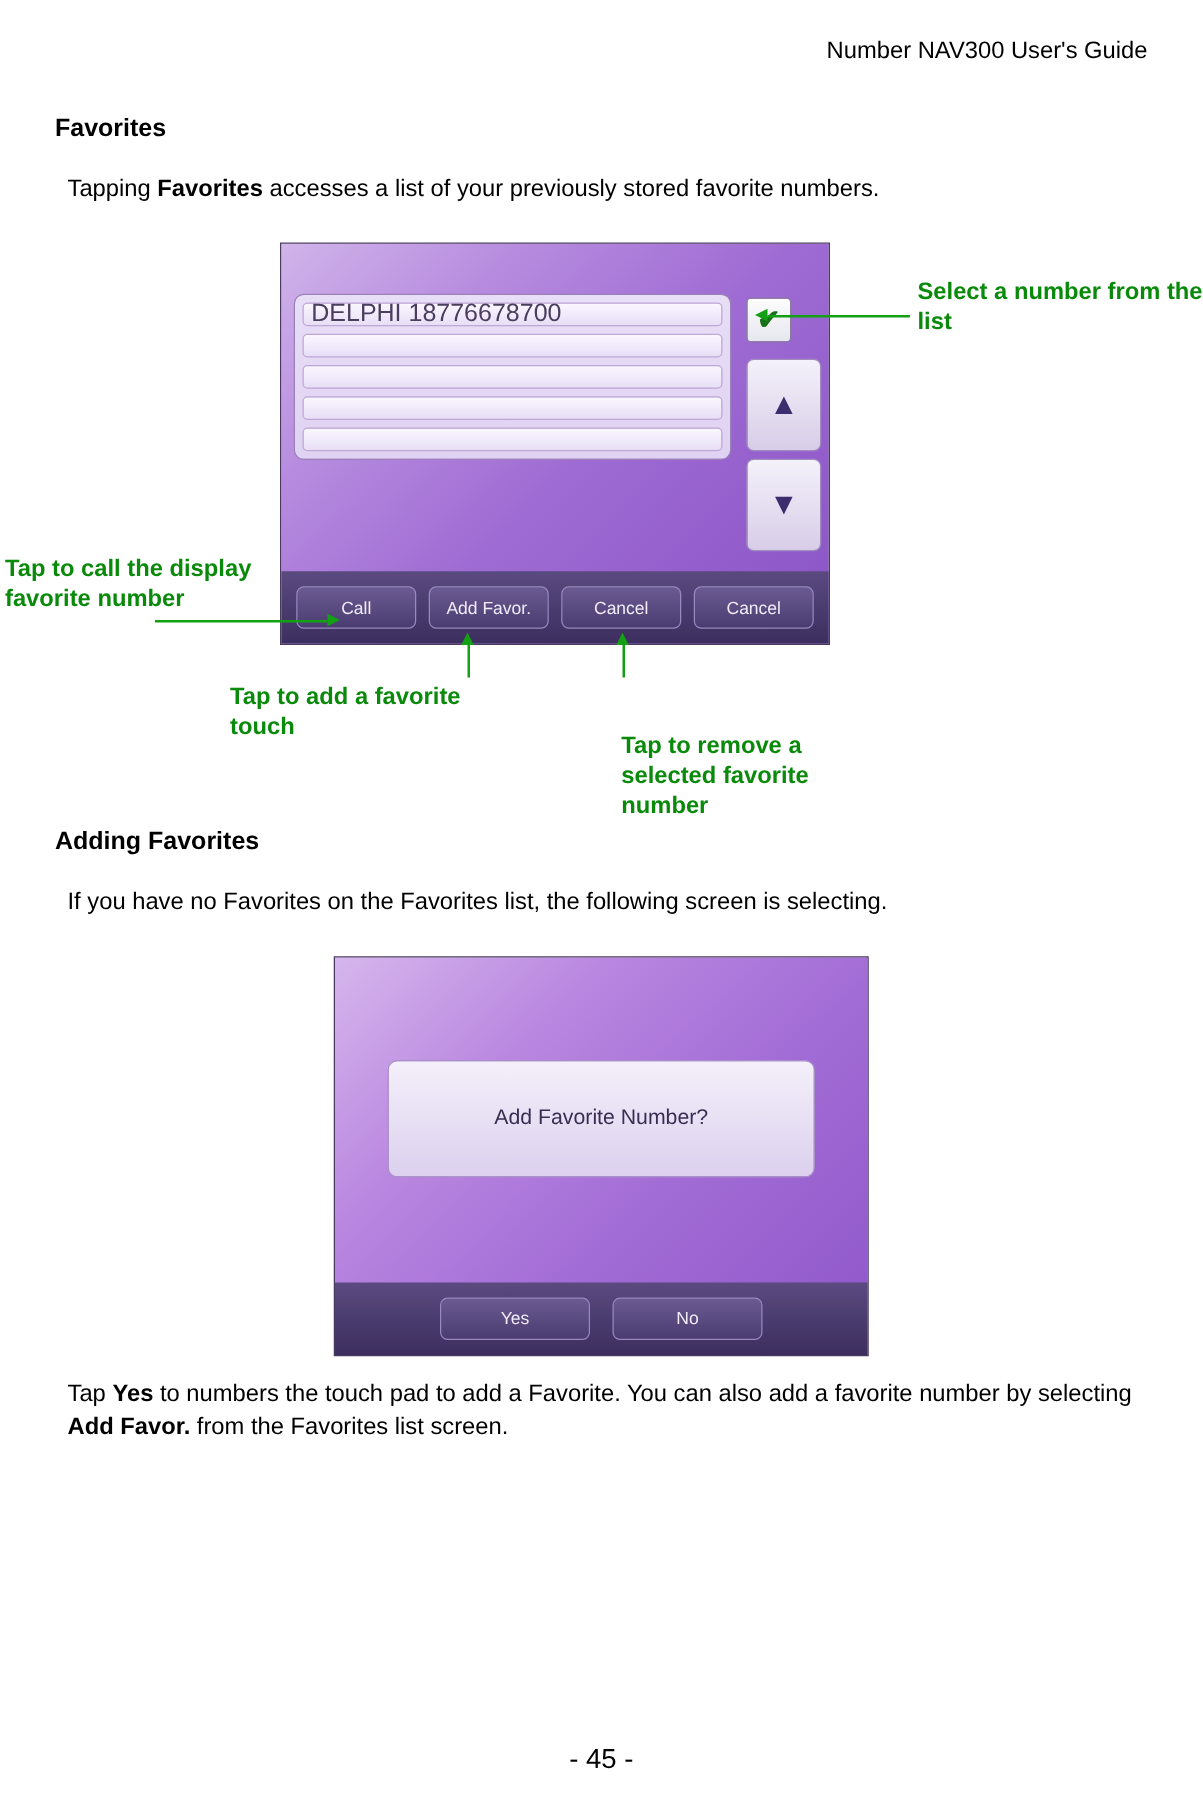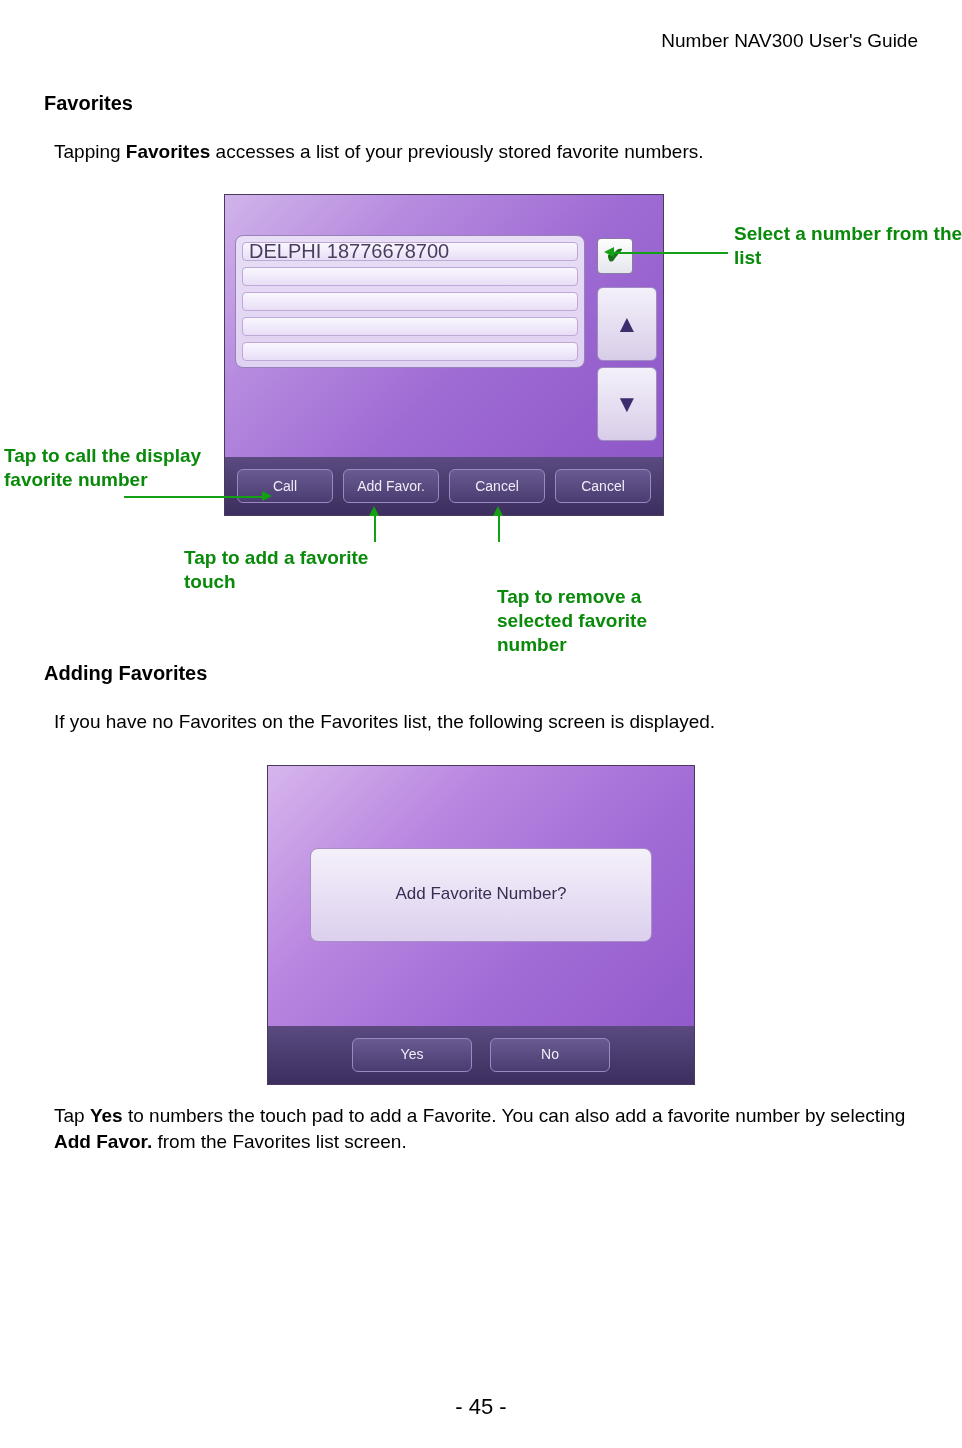--- a/index.html
+++ b/index.html
@@ -270,21 +270,21 @@
     <div class="arrow-head-up" style="left:325px; top:312px;"></div>
 
     <div class="annotation" style="left:453px; top:352px; width:200px;margin-top:39px;">Tap to remove a selected favorite number</div>
     <div class="arrow-line" style="left:454px; top:320px; width:2px; height:28px;"></div>
     <div class="arrow-head-up" style="left:449px; top:312px;"></div>
 
   </div>
 
   <h2 class="section-title" style="">Adding Favorites</h2>
 
-  <p class="body-text">If you have no Favorites on the Favorites list, the following screen is displayed.</p>
+  <p class="body-text">If you have no Favorites on the Favorites list, the following screen is selecting.</p>
 
   <div class="device-screen-2">
     <div class="dialog-box">Add Favorite Number?</div>
     <div class="button-bar-2">
       <div class="btn-wide">Yes</div>
       <div class="btn-wide">No</div>
     </div>
   </div>
 
   <p class="body-text">

